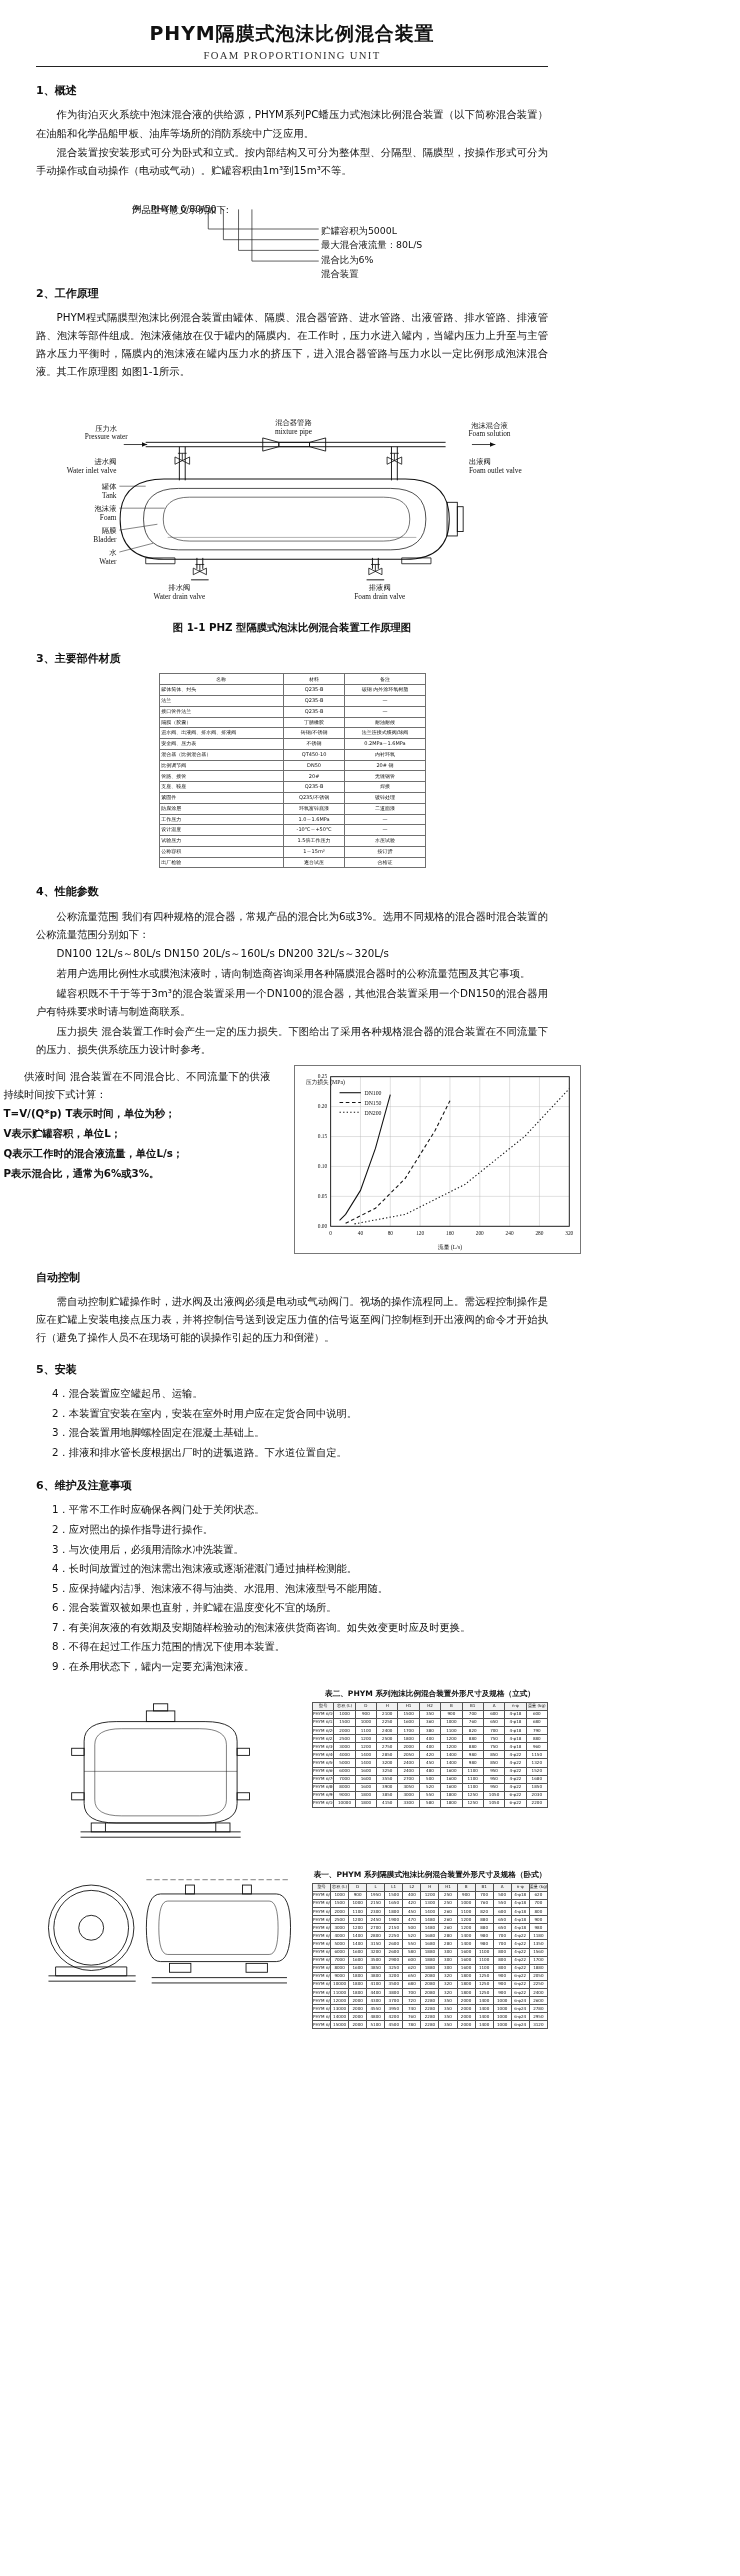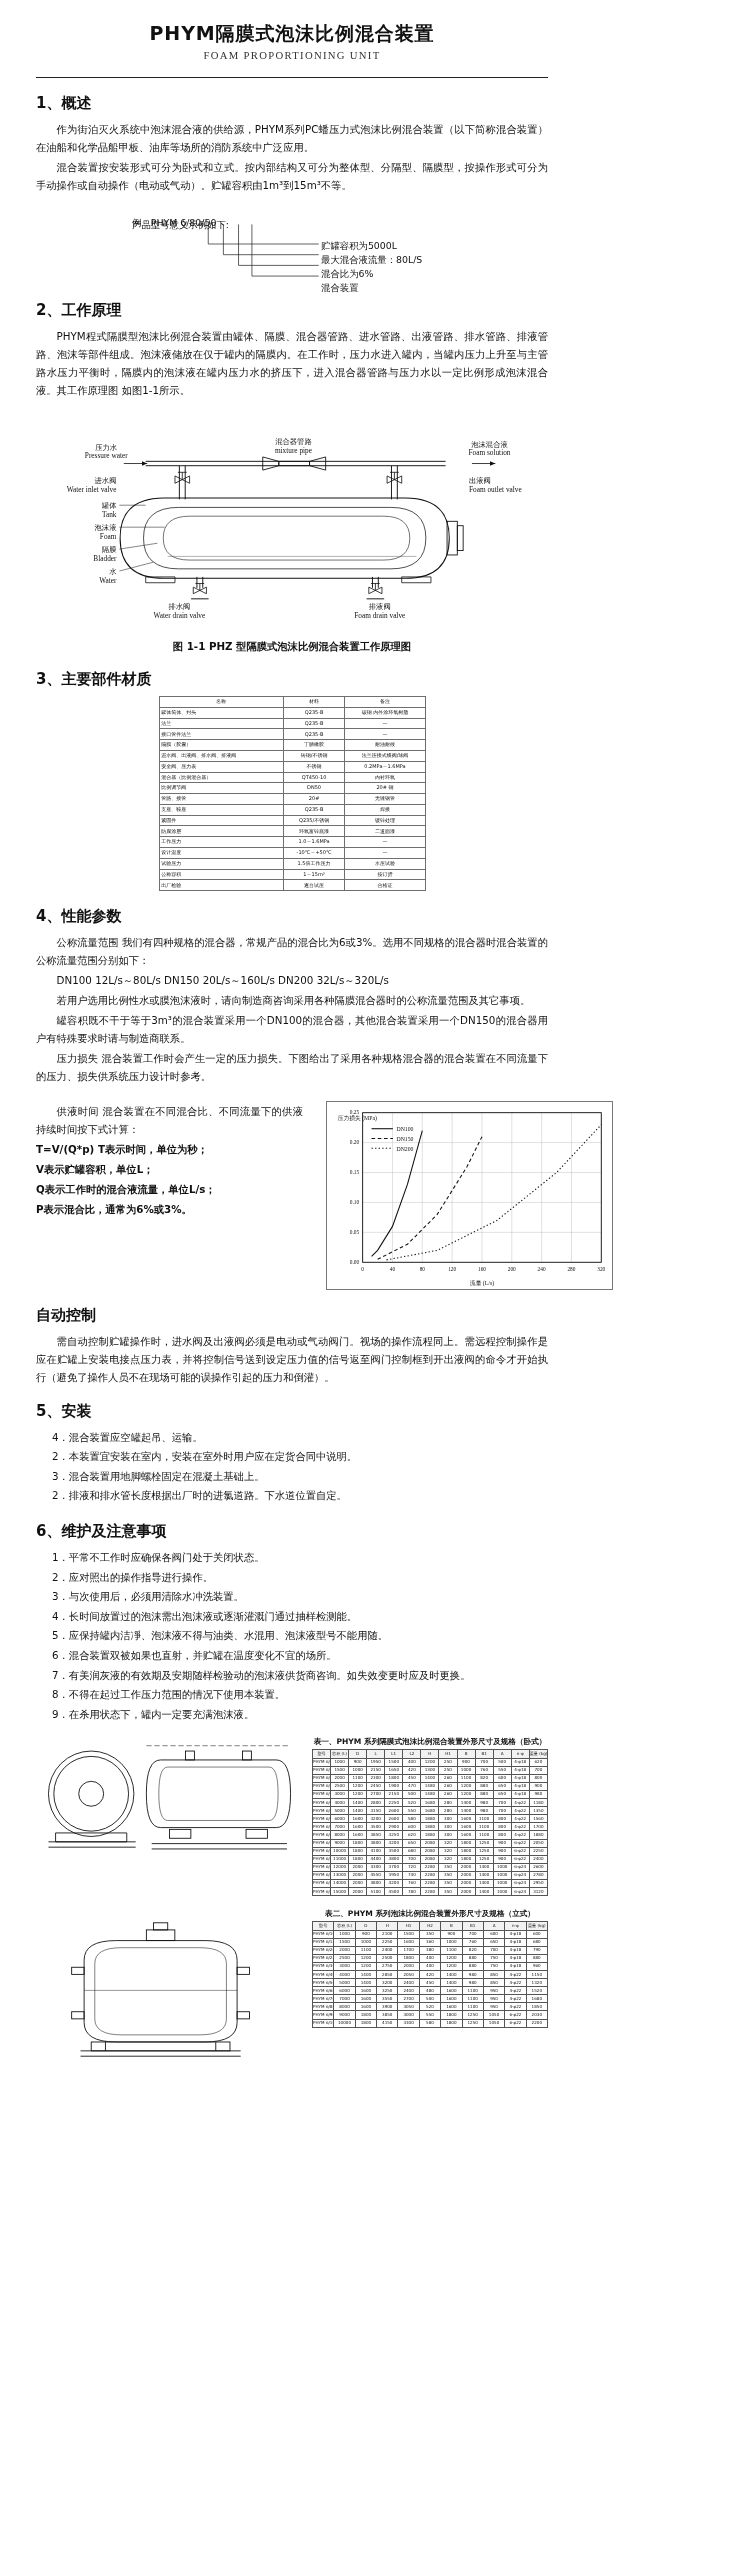--- a/index.html
+++ b/index.html
@@ -24,29 +24,29 @@
     letter-spacing:0.9px;
     margin:5.3px 0 1.8px 0;
     font-family:"DejaVu Sans","Liberation Sans",sans-serif;
   }
   .doc-subtitle{
     text-align:center;
     font-size:10.7px;
     letter-spacing:1.3px;
     font-family:"Liberation Serif","DejaVu Serif",serif;
     color:#333;
-    margin-bottom:16px;
+    margin-bottom:5px;
   }
   .title-rule{
     border:0;border-top:0.9px solid #222;
     margin:5.3px 0 14.3px 0;
   }
   
   .sec-h{
-    font-size:15px;
+    font-size:11px;
     font-weight:bold;
     margin:16px 0 7.1px 0;
   }
   .para{
     font-size:10.3px;
     line-height:1.75;
     text-indent:2em;
     margin:1.8px 0;
     text-align:justify;
   }
@@ -395,21 +395,21 @@
     </table>
   </div>
 
   <div class="sec-h">4、性能参数</div>
   <p class="para">公称流量范围 我们有四种规格的混合器，常规产品的混合比为6或3%。选用不同规格的混合器时混合装置的公称流量范围分别如下：</p>
   <p class="para">DN100 12L/s～80L/s  DN150 20L/s～160L/s  DN200 32L/s～320L/s</p>
   <p class="para">若用户选用比例性水或膜泡沫液时，请向制造商咨询采用各种隔膜混合器时的公称流量范围及其它事项。</p>
   <p class="para">罐容积既不干于等于3m³的混合装置采用一个DN100的混合器，其他混合装置采用一个DN150的混合器用户有特殊要求时请与制造商联系。</p>
   <p class="para">压力损失 混合装置工作时会产生一定的压力损失。下图给出了采用各种规格混合器的混合装置在不同流量下的压力、损失供系统压力设计时参考。</p>
 
-  <div style="display:flex;gap:23px;align-items:flex-start;margin-top:16px;">
+  <div style="display:flex;gap:23px;align-items:flex-start;margin-top:7px;justify-content:center;">
     <div style="flex:0 0 267px;">
       <p class="para">供液时间 混合装置在不同混合比、不同流量下的供液持续时间按下式计算：</p>
       <p class="para noind">T=V/(Q*p)    T表示时间，单位为秒；</p>
       <p class="para noind">V表示贮罐容积，单位L；</p>
       <p class="para noind">Q表示工作时的混合液流量，单位L/s；</p>
       <p class="para noind">P表示混合比，通常为6%或3%。</p>
     </div>
     <div style="flex:1 1 auto;display:flex;justify-content:center;">
       <svg class="chart-box" width="285" height="187" viewBox="0 0 320 210">
         <rect x="0" y="0" width="320" height="210" fill="#fff"></rect>
@@ -488,20 +488,226 @@
     <p class="list-line">4．长时间放置过的泡沫需出泡沫液或逐渐灌溉门通过抽样检测能。</p>
     <p class="list-line">5．应保持罐内洁凈、泡沫液不得与油类、水混用、泡沫液型号不能用随。</p>
     <p class="list-line">6．混合装置双被如果也直射，并贮罐在温度变化不宜的场所。</p>
     <p class="list-line">7．有美润灰液的有效期及安期随样检验动的泡沫液供货商咨询。如失效变更时应及时更换。</p>
     <p class="list-line">8．不得在起过工作压力范围的情况下使用本装置。</p>
     <p class="list-line">9．在杀用状态下，罐内一定要充满泡沫液。</p>
   </div>
 
   <div class="bottom-row">
     <div class="bottom-left drawing-box">
+      <svg width="267" height="169" viewBox="0 0 300 190">
+        <g fill="none" stroke="#111" stroke-width="1">
+
+          <path d="M90 40 q-36 0 -36 22 v70 q0 22 36 22 h100 q36 0 36 -22 v-70 q0 -22 -36 -22 z"></path>
+          <path d="M96 48 q-30 0 -30 18 v62 q0 18 30 18 h88 q30 0 30 -18 v-62 q0 -18 -30 -18 z" stroke-width="0.6"></path>
+
+          <rect x="124" y="28" width="32" height="12"></rect>
+          <rect x="132" y="20" width="16" height="8"></rect>
+
+          <rect x="62" y="154" width="156" height="10"></rect>
+          <line x1="50" y1="164" x2="230" y2="164"></line>
+          <line x1="50" y1="170" x2="230" y2="170"></line>
+          <line x1="78" y1="154" x2="78" y2="164"></line>
+          <line x1="202" y1="154" x2="202" y2="164"></line>
+
+          <rect x="40" y="70" width="14" height="8"></rect>
+          <rect x="226" y="70" width="14" height="8"></rect>
+          <rect x="40" y="120" width="14" height="8"></rect>
+          <rect x="226" y="120" width="14" height="8"></rect>
+
+          <line x1="54" y1="96" x2="226" y2="96" stroke-width="0.5"></line>
+        </g>
+      </svg>
+    </div>
+    <div class="bottom-right">
+      <div class="tbl-cap">表二、PHYM 系列泡沫比例混合装置外形尺寸及规格（立式）</div>
+      <table class="spec">
+        <thead>
+            <tr>
+              <th>型号</th>
+              <th>容积 (L)</th>
+              <th>D</th>
+              <th>H</th>
+              <th>H1</th>
+              <th>H2</th>
+              <th>B</th>
+              <th>B1</th>
+              <th>A</th>
+              <th>n-φ</th>
+              <th>重量 (kg)</th>
+            </tr>
+          </thead>
+        <tbody>
+            <tr>
+              <td>PHYM 6/10/50</td>
+              <td>1000</td>
+              <td>900</td>
+              <td>2100</td>
+              <td>1500</td>
+              <td>350</td>
+              <td>900</td>
+              <td>700</td>
+              <td>600</td>
+              <td>4-φ18</td>
+              <td>600</td>
+            </tr>
+            <tr>
+              <td>PHYM 6/15/50</td>
+              <td>1500</td>
+              <td>1000</td>
+              <td>2250</td>
+              <td>1600</td>
+              <td>360</td>
+              <td>1000</td>
+              <td>760</td>
+              <td>650</td>
+              <td>4-φ18</td>
+              <td>680</td>
+            </tr>
+            <tr>
+              <td>PHYM 6/20/50</td>
+              <td>2000</td>
+              <td>1100</td>
+              <td>2400</td>
+              <td>1700</td>
+              <td>380</td>
+              <td>1100</td>
+              <td>820</td>
+              <td>700</td>
+              <td>4-φ18</td>
+              <td>790</td>
+            </tr>
+            <tr>
+              <td>PHYM 6/25/50</td>
+              <td>2500</td>
+              <td>1200</td>
+              <td>2500</td>
+              <td>1800</td>
+              <td>400</td>
+              <td>1200</td>
+              <td>880</td>
+              <td>750</td>
+              <td>4-φ18</td>
+              <td>880</td>
+            </tr>
+            <tr>
+              <td>PHYM 6/30/50</td>
+              <td>3000</td>
+              <td>1200</td>
+              <td>2750</td>
+              <td>2000</td>
+              <td>400</td>
+              <td>1200</td>
+              <td>880</td>
+              <td>750</td>
+              <td>4-φ18</td>
+              <td>960</td>
+            </tr>
+            <tr>
+              <td>PHYM 6/40/50</td>
+              <td>4000</td>
+              <td>1400</td>
+              <td>2850</td>
+              <td>2050</td>
+              <td>420</td>
+              <td>1400</td>
+              <td>980</td>
+              <td>850</td>
+              <td>4-φ22</td>
+              <td>1150</td>
+            </tr>
+            <tr>
+              <td>PHYM 6/50/50</td>
+              <td>5000</td>
+              <td>1400</td>
+              <td>3200</td>
+              <td>2400</td>
+              <td>450</td>
+              <td>1400</td>
+              <td>980</td>
+              <td>850</td>
+              <td>4-φ22</td>
+              <td>1320</td>
+            </tr>
+            <tr>
+              <td>PHYM 6/60/50</td>
+              <td>6000</td>
+              <td>1600</td>
+              <td>3250</td>
+              <td>2400</td>
+              <td>480</td>
+              <td>1600</td>
+              <td>1100</td>
+              <td>950</td>
+              <td>4-φ22</td>
+              <td>1520</td>
+            </tr>
+            <tr>
+              <td>PHYM 6/70/50</td>
+              <td>7000</td>
+              <td>1600</td>
+              <td>3550</td>
+              <td>2700</td>
+              <td>500</td>
+              <td>1600</td>
+              <td>1100</td>
+              <td>950</td>
+              <td>4-φ22</td>
+              <td>1680</td>
+            </tr>
+            <tr>
+              <td>PHYM 6/80/50</td>
+              <td>8000</td>
+              <td>1600</td>
+              <td>3900</td>
+              <td>3050</td>
+              <td>520</td>
+              <td>1600</td>
+              <td>1100</td>
+              <td>950</td>
+              <td>4-φ22</td>
+              <td>1850</td>
+            </tr>
+            <tr>
+              <td>PHYM 6/90/50</td>
+              <td>9000</td>
+              <td>1800</td>
+              <td>3850</td>
+              <td>3000</td>
+              <td>550</td>
+              <td>1800</td>
+              <td>1250</td>
+              <td>1050</td>
+              <td>6-φ22</td>
+              <td>2030</td>
+            </tr>
+            <tr>
+              <td>PHYM 6/100/50</td>
+              <td>10000</td>
+              <td>1800</td>
+              <td>4150</td>
+              <td>3300</td>
+              <td>580</td>
+              <td>1800</td>
+              <td>1250</td>
+              <td>1050</td>
+              <td>6-φ22</td>
+              <td>2200</td>
+            </tr>
+          </tbody>
+      </table>
+    </div>
+  </div>
+
+  <div class="bottom-row">
+    <div class="bottom-left drawing-box">
       <svg width="267" height="134" viewBox="0 0 300 150">
         <g fill="none" stroke="#111" stroke-width="1">
 
           <circle cx="62" cy="68" r="48"></circle>
           <circle cx="62" cy="68" r="42"></circle>
           <circle cx="62" cy="68" r="14"></circle>
           <path d="M22 112 h80 v10 h-80 z"></path>
           <line x1="14" y1="122" x2="112" y2="122"></line>
           <line x1="14" y1="128" x2="112" y2="128"></line>
 
@@ -792,220 +998,14 @@
               <td>1400</td>
               <td>1000</td>
               <td>6-φ24</td>
               <td>3120</td>
             </tr>
           </tbody>
       </table>
     </div>
   </div>
 
-  <div class="bottom-row">
-    <div class="bottom-left drawing-box">
-      <svg width="267" height="169" viewBox="0 0 300 190">
-        <g fill="none" stroke="#111" stroke-width="1">
-
-          <path d="M90 40 q-36 0 -36 22 v70 q0 22 36 22 h100 q36 0 36 -22 v-70 q0 -22 -36 -22 z"></path>
-          <path d="M96 48 q-30 0 -30 18 v62 q0 18 30 18 h88 q30 0 30 -18 v-62 q0 -18 -30 -18 z" stroke-width="0.6"></path>
-
-          <rect x="124" y="28" width="32" height="12"></rect>
-          <rect x="132" y="20" width="16" height="8"></rect>
-
-          <rect x="62" y="154" width="156" height="10"></rect>
-          <line x1="50" y1="164" x2="230" y2="164"></line>
-          <line x1="50" y1="170" x2="230" y2="170"></line>
-          <line x1="78" y1="154" x2="78" y2="164"></line>
-          <line x1="202" y1="154" x2="202" y2="164"></line>
-
-          <rect x="40" y="70" width="14" height="8"></rect>
-          <rect x="226" y="70" width="14" height="8"></rect>
-          <rect x="40" y="120" width="14" height="8"></rect>
-          <rect x="226" y="120" width="14" height="8"></rect>
-
-          <line x1="54" y1="96" x2="226" y2="96" stroke-width="0.5"></line>
-        </g>
-      </svg>
-    </div>
-    <div class="bottom-right">
-      <div class="tbl-cap">表二、PHYM 系列泡沫比例混合装置外形尺寸及规格（立式）</div>
-      <table class="spec">
-        <thead>
-            <tr>
-              <th>型号</th>
-              <th>容积 (L)</th>
-              <th>D</th>
-              <th>H</th>
-              <th>H1</th>
-              <th>H2</th>
-              <th>B</th>
-              <th>B1</th>
-              <th>A</th>
-              <th>n-φ</th>
-              <th>重量 (kg)</th>
-            </tr>
-          </thead>
-        <tbody>
-            <tr>
-              <td>PHYM 6/10/50</td>
-              <td>1000</td>
-              <td>900</td>
-              <td>2100</td>
-              <td>1500</td>
-              <td>350</td>
-              <td>900</td>
-              <td>700</td>
-              <td>600</td>
-              <td>4-φ18</td>
-              <td>600</td>
-            </tr>
-            <tr>
-              <td>PHYM 6/15/50</td>
-              <td>1500</td>
-              <td>1000</td>
-              <td>2250</td>
-              <td>1600</td>
-              <td>360</td>
-              <td>1000</td>
-              <td>760</td>
-              <td>650</td>
-              <td>4-φ18</td>
-              <td>680</td>
-            </tr>
-            <tr>
-              <td>PHYM 6/20/50</td>
-              <td>2000</td>
-              <td>1100</td>
-              <td>2400</td>
-              <td>1700</td>
-              <td>380</td>
-              <td>1100</td>
-              <td>820</td>
-              <td>700</td>
-              <td>4-φ18</td>
-              <td>790</td>
-            </tr>
-            <tr>
-              <td>PHYM 6/25/50</td>
-              <td>2500</td>
-              <td>1200</td>
-              <td>2500</td>
-              <td>1800</td>
-              <td>400</td>
-              <td>1200</td>
-              <td>880</td>
-              <td>750</td>
-              <td>4-φ18</td>
-              <td>880</td>
-            </tr>
-            <tr>
-              <td>PHYM 6/30/50</td>
-              <td>3000</td>
-              <td>1200</td>
-              <td>2750</td>
-              <td>2000</td>
-              <td>400</td>
-              <td>1200</td>
-              <td>880</td>
-              <td>750</td>
-              <td>4-φ18</td>
-              <td>960</td>
-            </tr>
-            <tr>
-              <td>PHYM 6/40/50</td>
-              <td>4000</td>
-              <td>1400</td>
-              <td>2850</td>
-              <td>2050</td>
-              <td>420</td>
-              <td>1400</td>
-              <td>980</td>
-              <td>850</td>
-              <td>4-φ22</td>
-              <td>1150</td>
-            </tr>
-            <tr>
-              <td>PHYM 6/50/50</td>
-              <td>5000</td>
-              <td>1400</td>
-              <td>3200</td>
-              <td>2400</td>
-              <td>450</td>
-              <td>1400</td>
-              <td>980</td>
-              <td>850</td>
-              <td>4-φ22</td>
-              <td>1320</td>
-            </tr>
-            <tr>
-              <td>PHYM 6/60/50</td>
-              <td>6000</td>
-              <td>1600</td>
-              <td>3250</td>
-              <td>2400</td>
-              <td>480</td>
-              <td>1600</td>
-              <td>1100</td>
-              <td>950</td>
-              <td>4-φ22</td>
-              <td>1520</td>
-            </tr>
-            <tr>
-              <td>PHYM 6/70/50</td>
-              <td>7000</td>
-              <td>1600</td>
-              <td>3550</td>
-              <td>2700</td>
-              <td>500</td>
-              <td>1600</td>
-              <td>1100</td>
-              <td>950</td>
-              <td>4-φ22</td>
-              <td>1680</td>
-            </tr>
-            <tr>
-              <td>PHYM 6/80/50</td>
-              <td>8000</td>
-              <td>1600</td>
-              <td>3900</td>
-              <td>3050</td>
-              <td>520</td>
-              <td>1600</td>
-              <td>1100</td>
-              <td>950</td>
-              <td>4-φ22</td>
-              <td>1850</td>
-            </tr>
-            <tr>
-              <td>PHYM 6/90/50</td>
-              <td>9000</td>
-              <td>1800</td>
-              <td>3850</td>
-              <td>3000</td>
-              <td>550</td>
-              <td>1800</td>
-              <td>1250</td>
-              <td>1050</td>
-              <td>6-φ22</td>
-              <td>2030</td>
-            </tr>
-            <tr>
-              <td>PHYM 6/100/50</td>
-              <td>10000</td>
-              <td>1800</td>
-              <td>4150</td>
-              <td>3300</td>
-              <td>580</td>
-              <td>1800</td>
-              <td>1250</td>
-              <td>1050</td>
-              <td>6-φ22</td>
-              <td>2200</td>
-            </tr>
-          </tbody>
-      </table>
-    </div>
-  </div>
-
 </div>
 
 
 </body></html>

